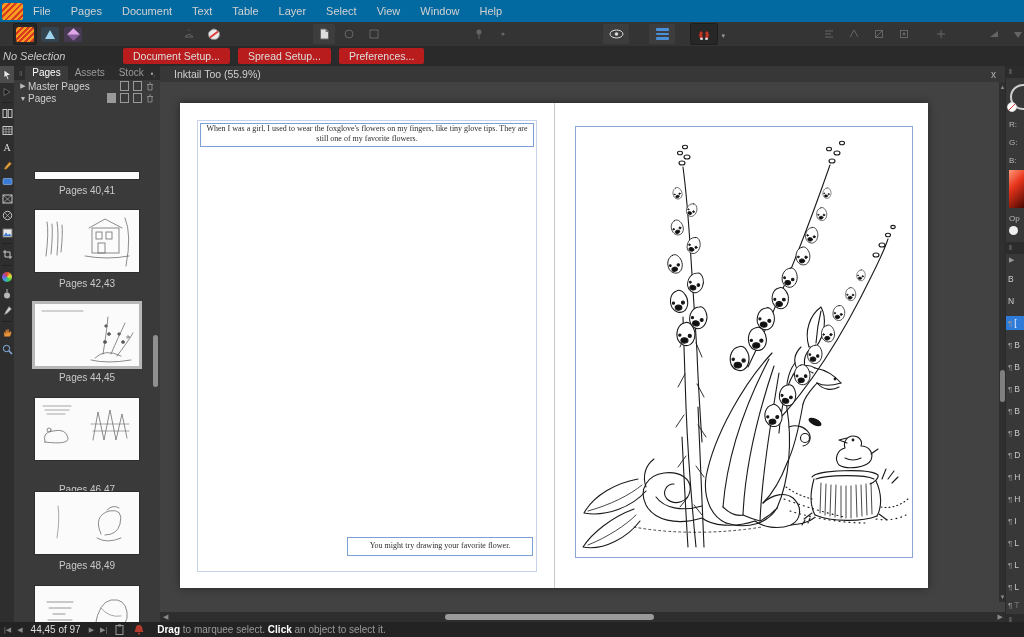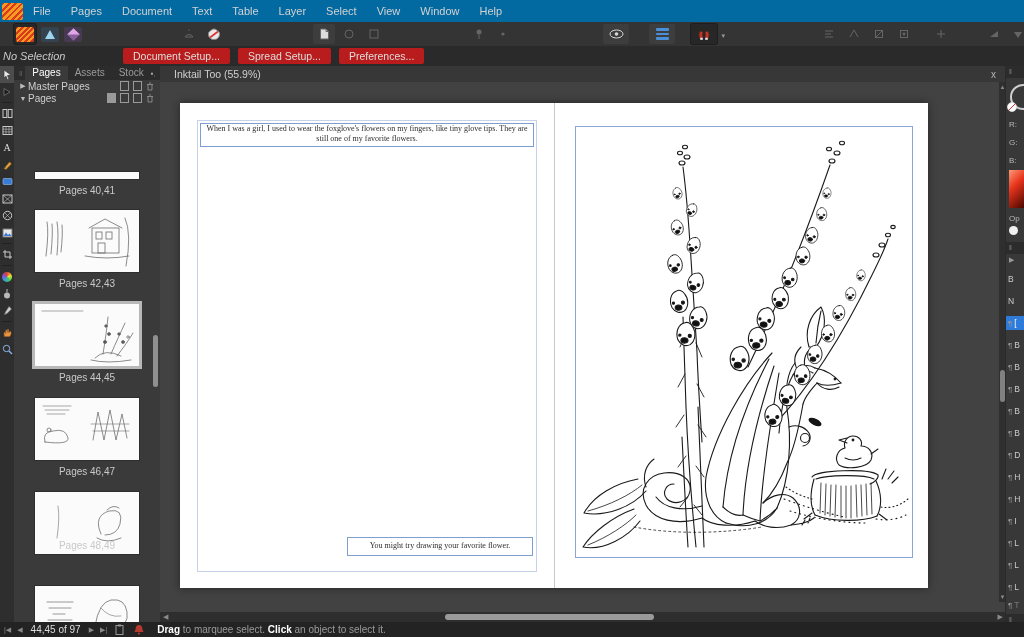--- a/index.html
+++ b/index.html
@@ -413,33 +413,33 @@
       <svg width="104" height="62">
         <g class="sk">
           <path d="M8,8 h28 M10,12 h24 M12,16 h18" stroke-width=".6"></path>
           <path d="M10,44 q-3,-10 8,-11 q13,-3 15,7 q1,7 -23,4 Z"></path>
             <circle cx="14" cy="32" r="2"></circle>
           <path d="M58,42 L63,14 L69,42 L75,12 L81,42 L87,16 L92,40"></path>
             <path d="M56,26 h38 M58,33 h36" stroke-width=".6"></path>
         </g>
       </svg>
     </div>
-    <div class="tlabel" style="top:294px">Pages 46,47</div>
+    <div class="tlabel" style="top:312px">Pages 46,47</div>
 
     <div class="thumb" style="top:320px">
       <svg width="104" height="62">
         <g class="sk">
           <path d="M23,14 q2,12 -1,32" stroke-width=".6"></path>
           <path d="M66,42 q-8,-18 8,-23 q15,-3 11,13 q-3,11 -15,11"></path>
             <path d="M72,18 q6,-6 12,-2"></path>
             <path d="M62,46 q10,6 24,0"></path>
         </g>
       </svg>
     </div>
-    <div class="tlabel" style="top:368px">Pages 48,49</div>
+    <div class="tlabel" style="top:388px">Pages 48,49</div>
 
     <div class="thumb" style="top:414px">
       <svg width="104" height="62">
         <g class="sk">
           <path d="M12,16 h26 M14,22 h22 M18,28 h12 M13,34 h24" stroke-width=".7"></path>
           <path d="M60,40 q4,-24 16,-26 q14,-2 16,12 q2,14 -12,16 q-14,2 -20,-2"></path>
             <path d="M66,22 q8,10 20,8" stroke-width=".6"></path>
         </g>
       </svg>
     </div>

